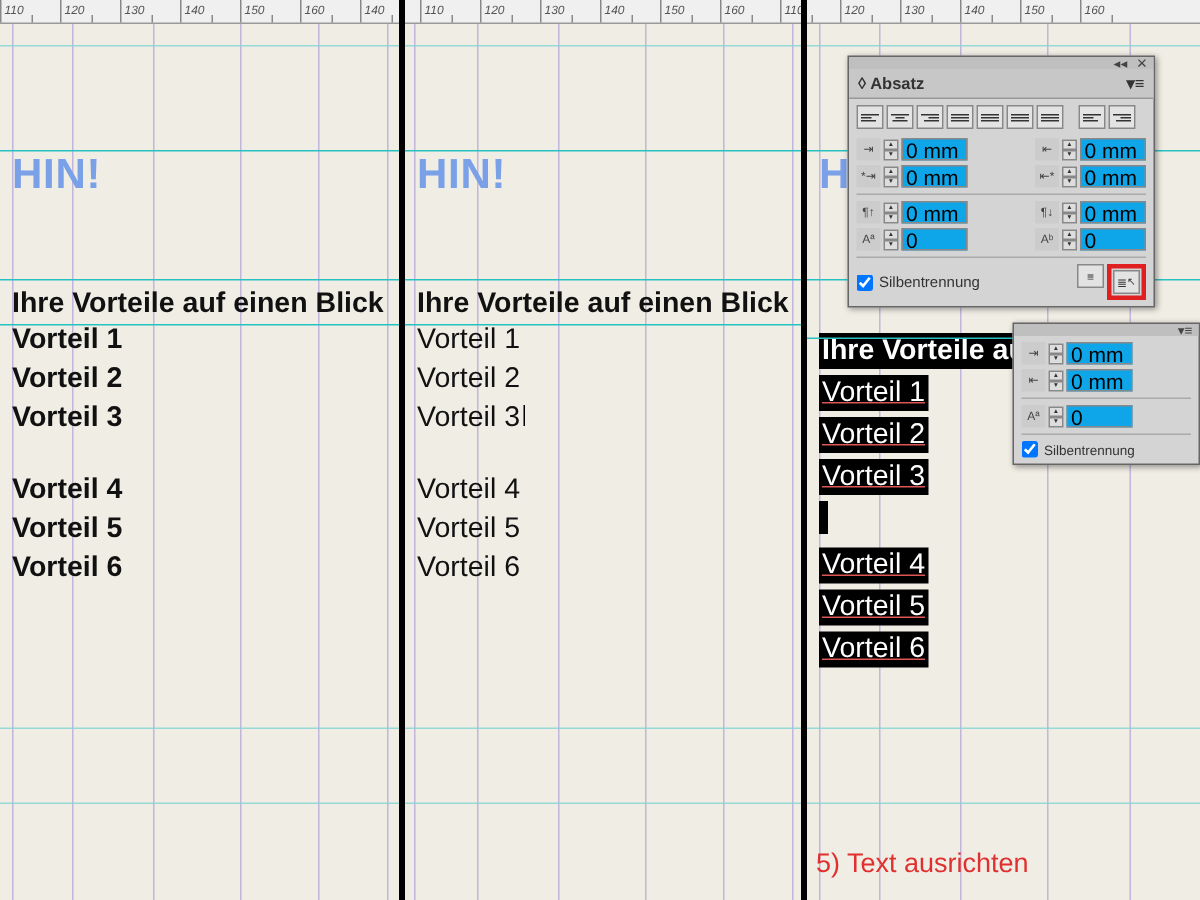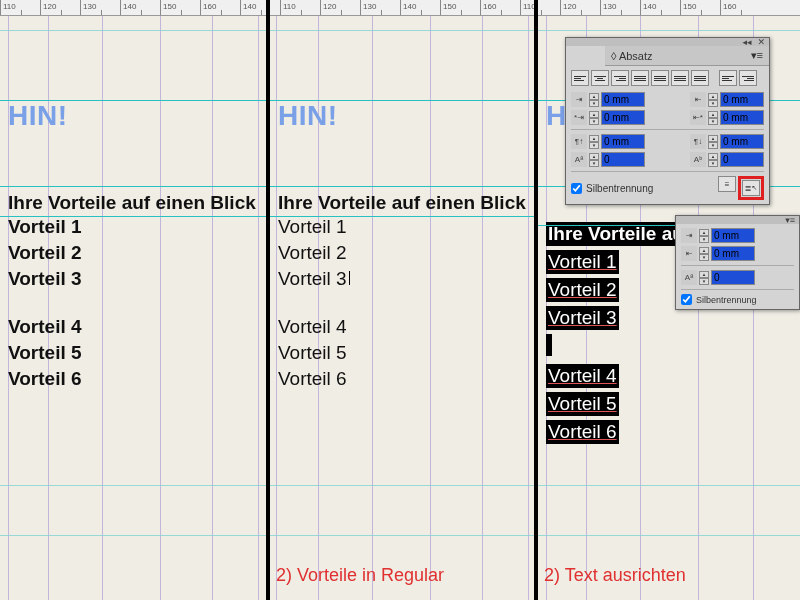--- a/index.html
+++ b/index.html
@@ -24,20 +24,21 @@
     color: #555;
     display: flex;
     z-index: 4;
   }
   .ruler-seg {
     position: relative;
     flex: 0 0 40px;
     border-left: 1px solid #888;
     padding-left: 2px;
     padding-top: 2px;
+    font-style: italic;
   }
   .ruler-seg::after {
     content: '';
     position: absolute;
     bottom: 0; left: 50%;
     width: 1px; height: 5px;
     background: #888;
   }
 
   
@@ -159,27 +160,26 @@
     justify-content: flex-end;
     gap: 6px;
     align-items: center;
     padding-right: 4px;
     font-size: 9px;
     color: #444;
   }
   .panel-tab {
     background: #c7c7c7;
     padding: 3px 6px;
-    font-weight: normal;
+    font-weight: bold;
     font-size: 11px;
     border-bottom: 1px solid #999;
     display: flex;
     justify-content: space-between;
     align-items: center;
-    margin-left: 39px;
   }
   .panel-body {
     padding: 4px 5px;
   }
   .align-row {
     display: flex;
     gap: 2px;
     margin-bottom: 6px;
   }
   .align-btn {
@@ -230,24 +230,24 @@
     height: 7px;
     background: #ddd;
     border: 1px solid #888;
     font-size: 5px;
     line-height: 4px;
     text-align: center;
   }
   .num-input {
     width: 44px;
     height: 15px;
-    font-size: 10px;
+    font-size: 14px;
     border: 1px solid #888;
     padding: 0 2px;
-    background: #1d4ed8;
+    background: #0ea5e9;
   }
   .separator { height:1px; background:#aaa; margin:4px 0; }
   .check-row {
     display:flex;
     align-items:center;
     gap:4px;
     margin-top:4px;
   }
   .check-row input { width:11px; height:11px; }
   .hilite-btn {
@@ -356,21 +356,20 @@
     <div class="v-list regular">
       <div>Vorteil 1</div>
       <div>Vorteil 2</div>
       <div><span>Vorteil 3</span><span class="text-cursor"></span></div>
       <div class="gap"></div>
       <div>Vorteil 4</div>
       <div>Vorteil 5</div>
       <div>Vorteil 6</div>
     </div>
   </div>
-  <div class="caption">2) Vorteile in Regular</div>
 </div>
 
 <div class="col col3">
   <div class="grid">
     <div class="vline" style="left:8px"></div>
     <div class="vline" style="left:48px"></div>
     <div class="vline" style="left:102px"></div>
     <div class="vline" style="left:160px"></div>
     <div class="vline" style="left:215px"></div>
     <div class="hline" style="top:30px"></div>
@@ -386,21 +385,21 @@
     <div>
       <div><span class="hl underlined">Vorteil 1</span></div>
       <div><span class="hl underlined">Vorteil 2</span></div>
       <div><span class="hl underlined">Vorteil 3</span></div>
       <div><span class="hl" style="width:6px;height:22px;"></span></div>
       <div><span class="hl underlined">Vorteil 4</span></div>
       <div><span class="hl underlined">Vorteil 5</span></div>
       <div><span class="hl underlined">Vorteil 6</span></div>
     </div>
   </div>
-  <div class="caption">2) Text ausrichten</div>
+  <div class="caption">5) Text ausrichten</div>
 </div>
 
 <div class="divider d1"></div>
 <div class="divider d2"></div>
 
 <div class="panel shadow-panel">
   <div class="panel-grip">
       <span>▾≡</span>
     </div>
   <div class="panel-body">

